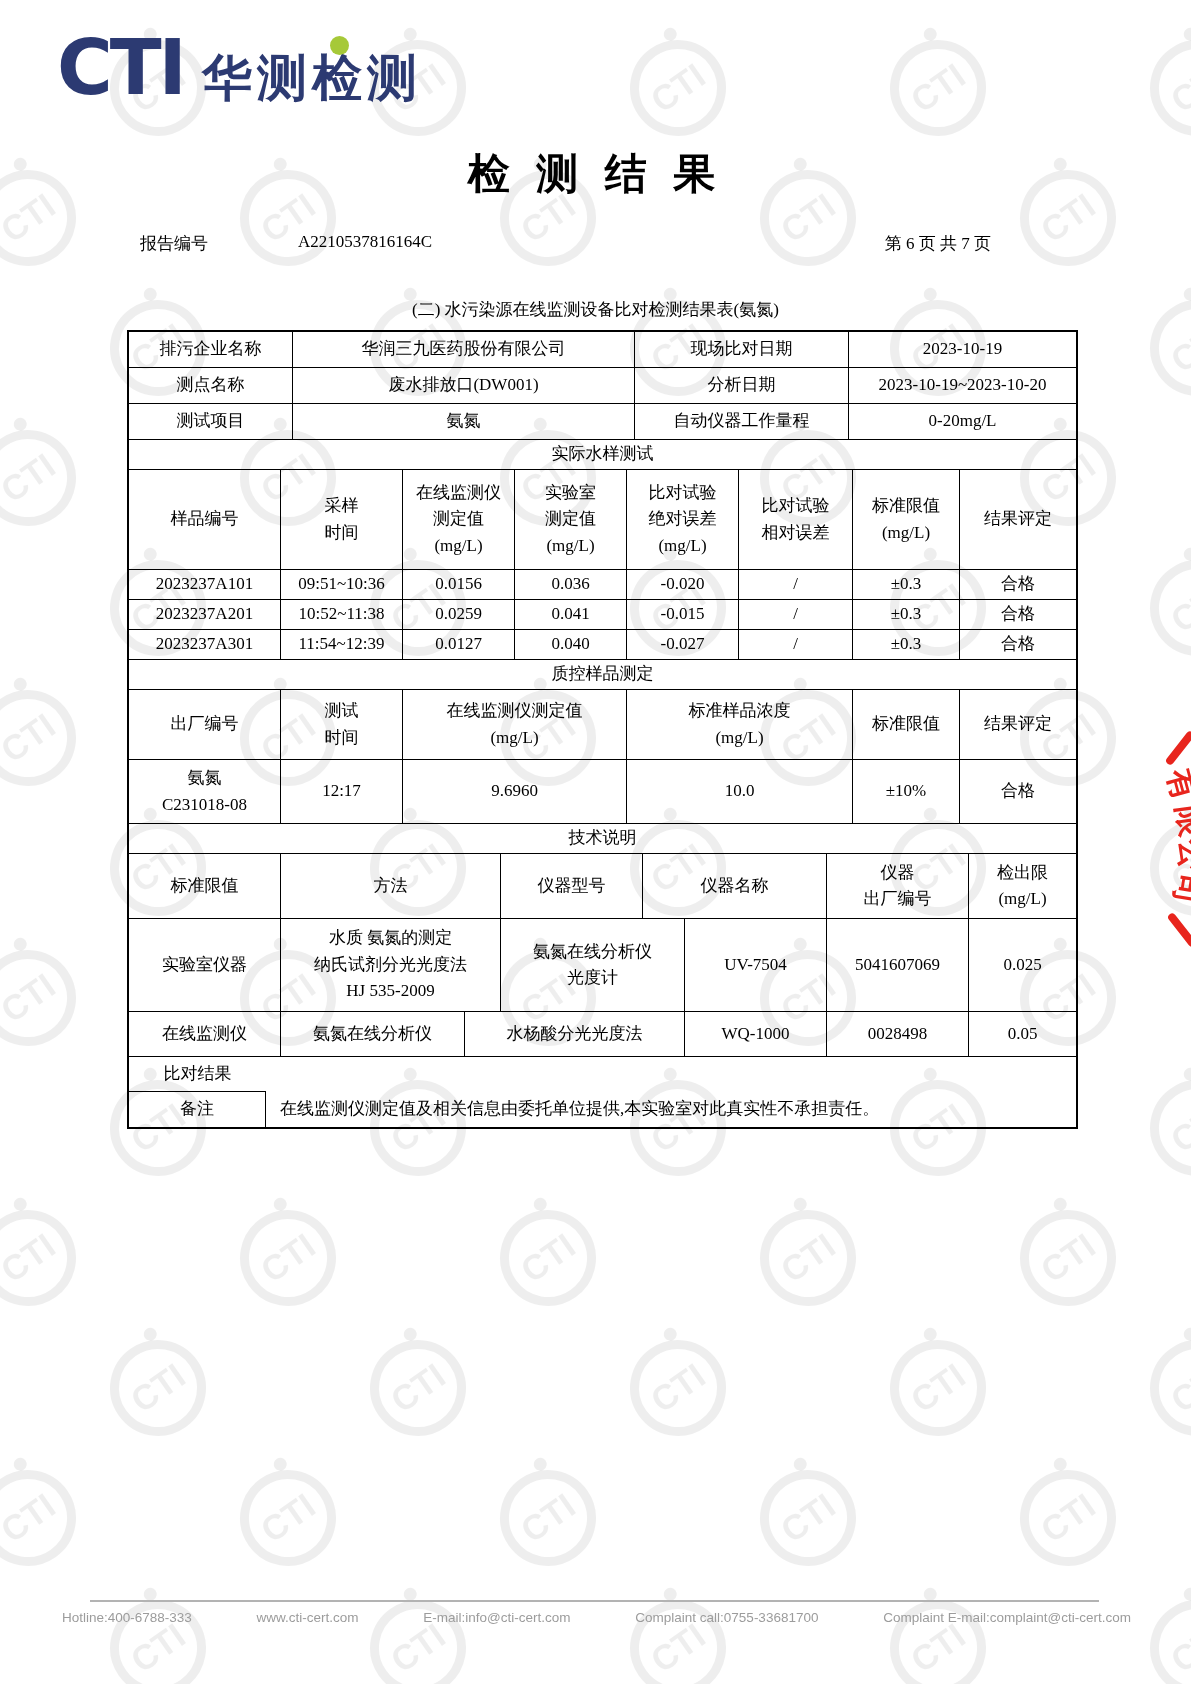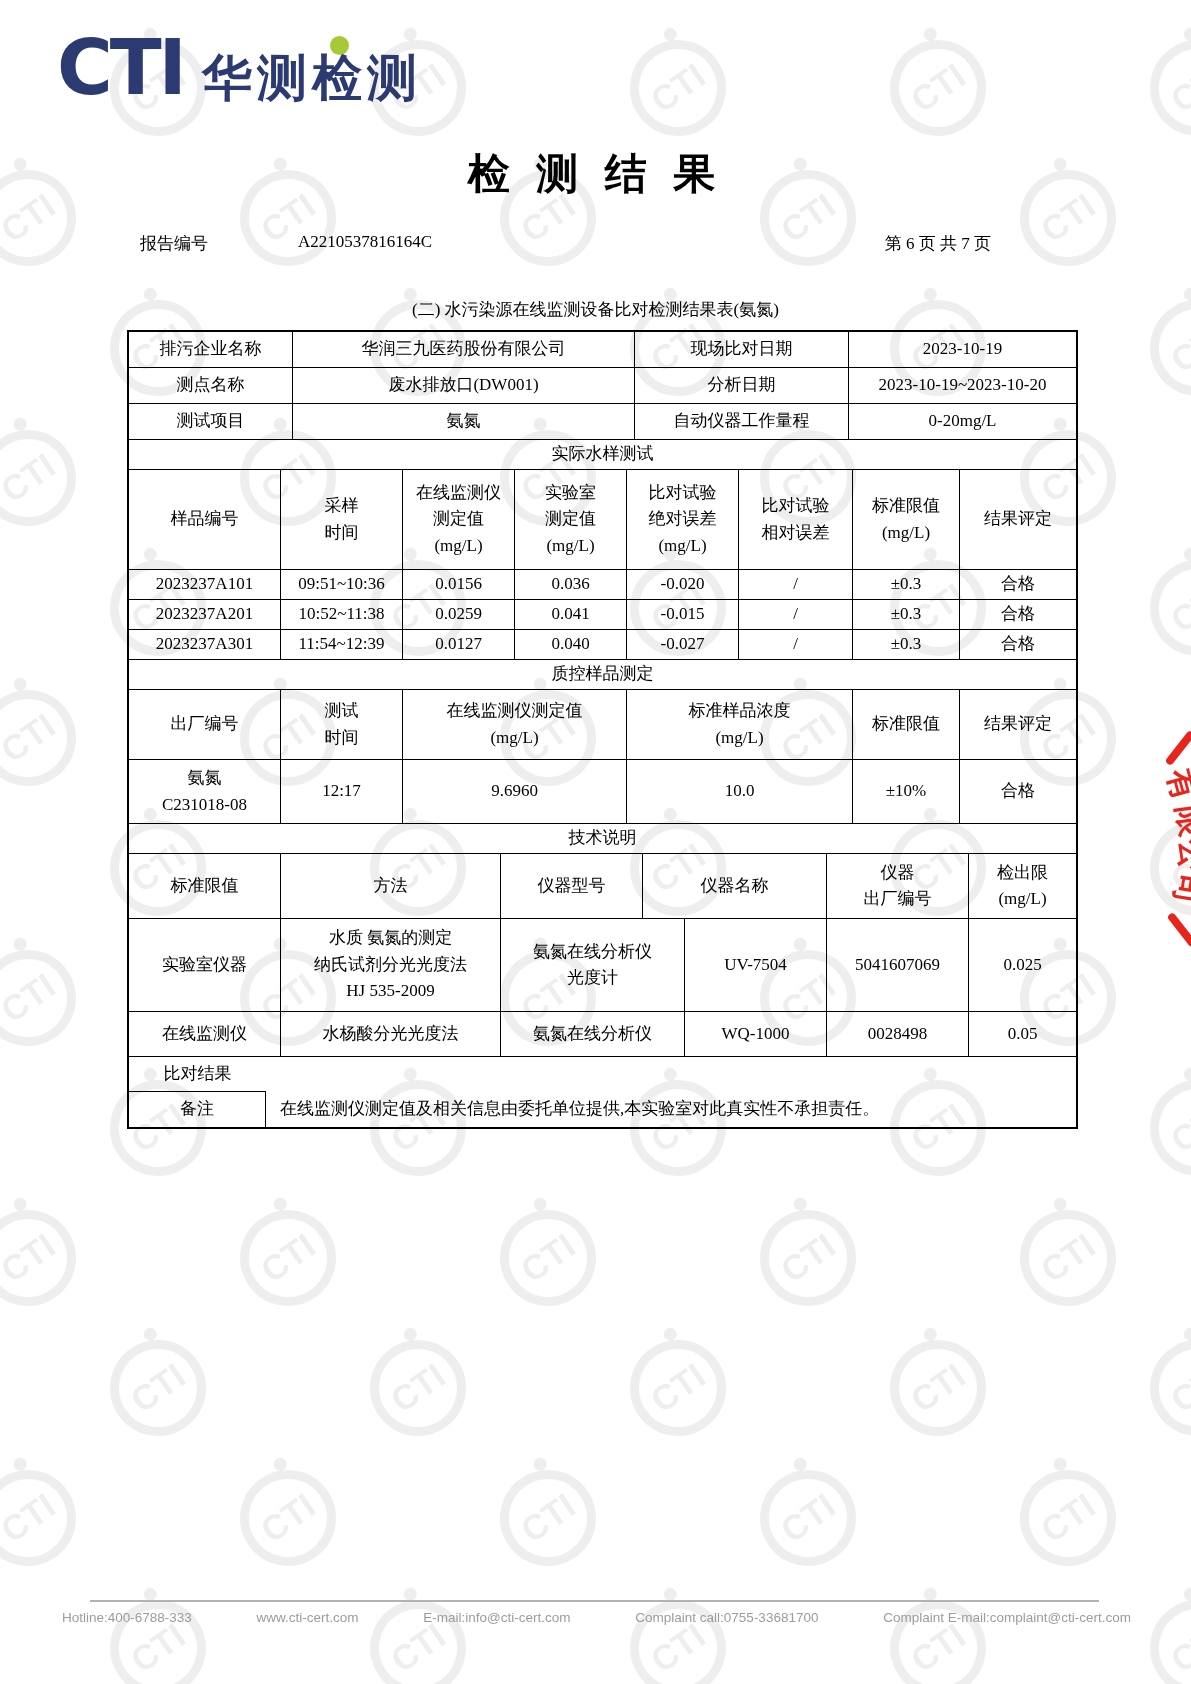--- a/index.html
+++ b/index.html
@@ -402,22 +402,22 @@
 纳氏试剂分光光度法
 HJ 535-2009</div>
         <div class="cell ct2">氨氮在线分析仪
 光度计</div>
         <div class="cell ct3">UV-7504</div>
         <div class="cell ct4">5041607069</div>
         <div class="cell ct5">0.025</div>
       </div>
       <div class="trow h45">
         <div class="cell ct0">在线监测仪</div>
+        <div class="cell ct2">氨氮在线分析仪</div>
         <div class="cell ct1">水杨酸分光光度法</div>
-        <div class="cell ct2">氨氮在线分析仪</div>
         <div class="cell ct3">WQ-1000</div>
         <div class="cell ct4">0028498</div>
         <div class="cell ct5">0.05</div>
       </div>
 
       <div class="trow h35">
         <div class="cell cn0">比对结果</div>
       </div>
 
       <div class="trow h35">

